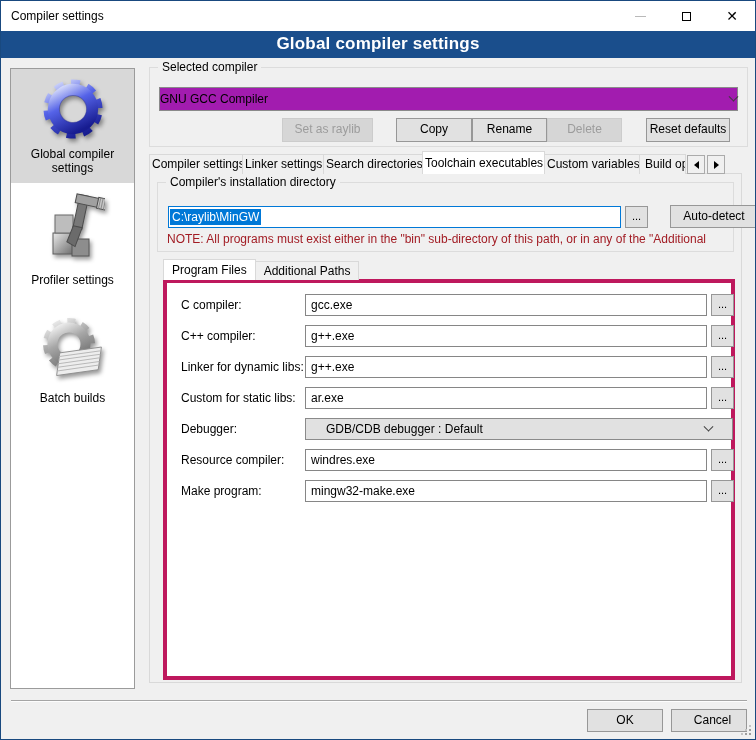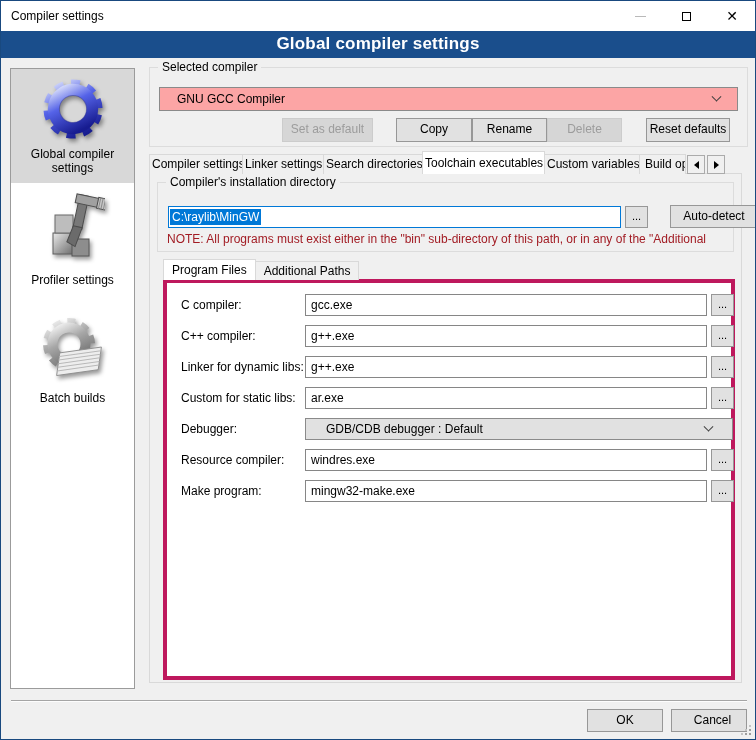--- a/index.html
+++ b/index.html
@@ -36,22 +36,22 @@
   .side-item.selected { background:#d8d8d8; }
   .side-item .side-icon { display:flex; justify-content:center; align-items:center; height:66px; }
   .side-item .side-icon svg { filter:drop-shadow(2px 3px 2px rgba(0,0,0,.40)); }
   .side-label { margin-top:5px; line-height:14px; padding:0 4px; }
   .side-item.gap { margin-top:14px; }
   
   .groupbox { position:absolute; border:1px solid #dcdcdc; }
   .gb-label { position:absolute; top:-8px; left:8px; background:#f0f0f0; padding:0 4px; white-space:nowrap; }
   
   .combo {
-    position:absolute; background:#fca5a5; border:1px solid #8a8a8a;
-    display:flex; align-items:center; padding:0 17px; cursor:default;
+    position:absolute; background:#a21caf; border:1px solid #8a8a8a;
+    display:flex; align-items:center; padding:0 0; cursor:default;
   }
   .combo .combo-text { flex:1; white-space:nowrap; overflow:hidden; }
   .chev { width:7px; height:7px; border-right:1.6px solid #3c3c3c; border-bottom:1.6px solid #3c3c3c;
           transform:rotate(45deg) translate(-2px,-2px); flex:none; }
   .btn {
     position:absolute; height:24px; background:#e1e1e1; border:1px solid #979797;
     text-align:center; line-height:21px; cursor:default; white-space:nowrap; overflow:hidden;
   }
   .btn.disabled { background:#d6d6d6; border-color:#cccccc; color:#9c9c9c; }
   
@@ -200,21 +200,21 @@
       <div class="side-label">Batch builds</div>
     </div>
   </div>
 
   <div class="groupbox" style="left:148px; top:66px; width:599px; height:80px;">
     <span class="gb-label">Selected compiler</span>
     <div class="combo" style="left:9px; top:19px; right:9px; height:24px;">
       <span class="combo-text">GNU GCC Compiler</span>
       <span class="chev"></span>
     </div>
-    <div class="btn disabled" style="left:132px; top:50px; width:91px;">Set as default</div>
+    <div class="btn disabled" style="left:132px; top:50px; width:91px;">Set as raylib</div>
     <div class="btn" style="left:246px; top:50px; width:76px;">Copy</div>
     <div class="btn" style="left:322px; top:50px; width:75px;">Rename</div>
     <div class="btn disabled" style="left:397px; top:50px; width:75px;">Delete</div>
     <div class="btn" style="left:496px; top:50px; width:84px;">Reset defaults</div>
   </div>
 
   <div class="tabs">
     <div class="tab" style="width:94px;">Compiler settings</div>
     <div class="tab" style="width:82px;">Linker settings</div>
     <div class="tab" style="width:100px;">Search directories</div>

